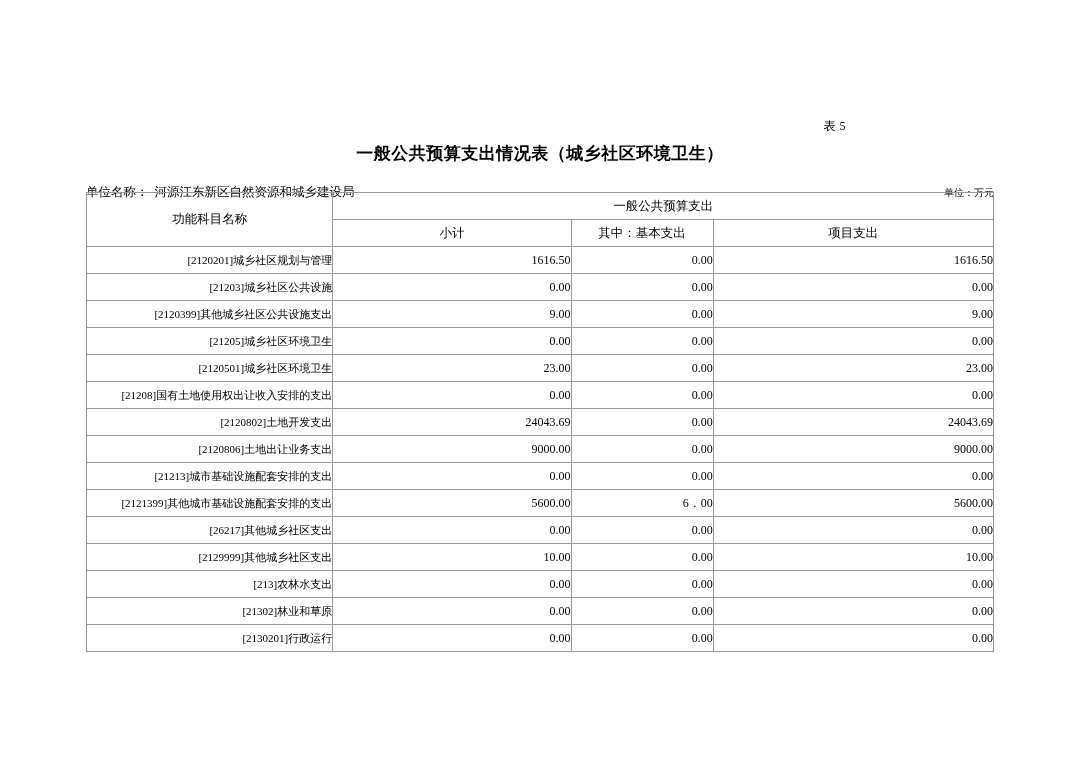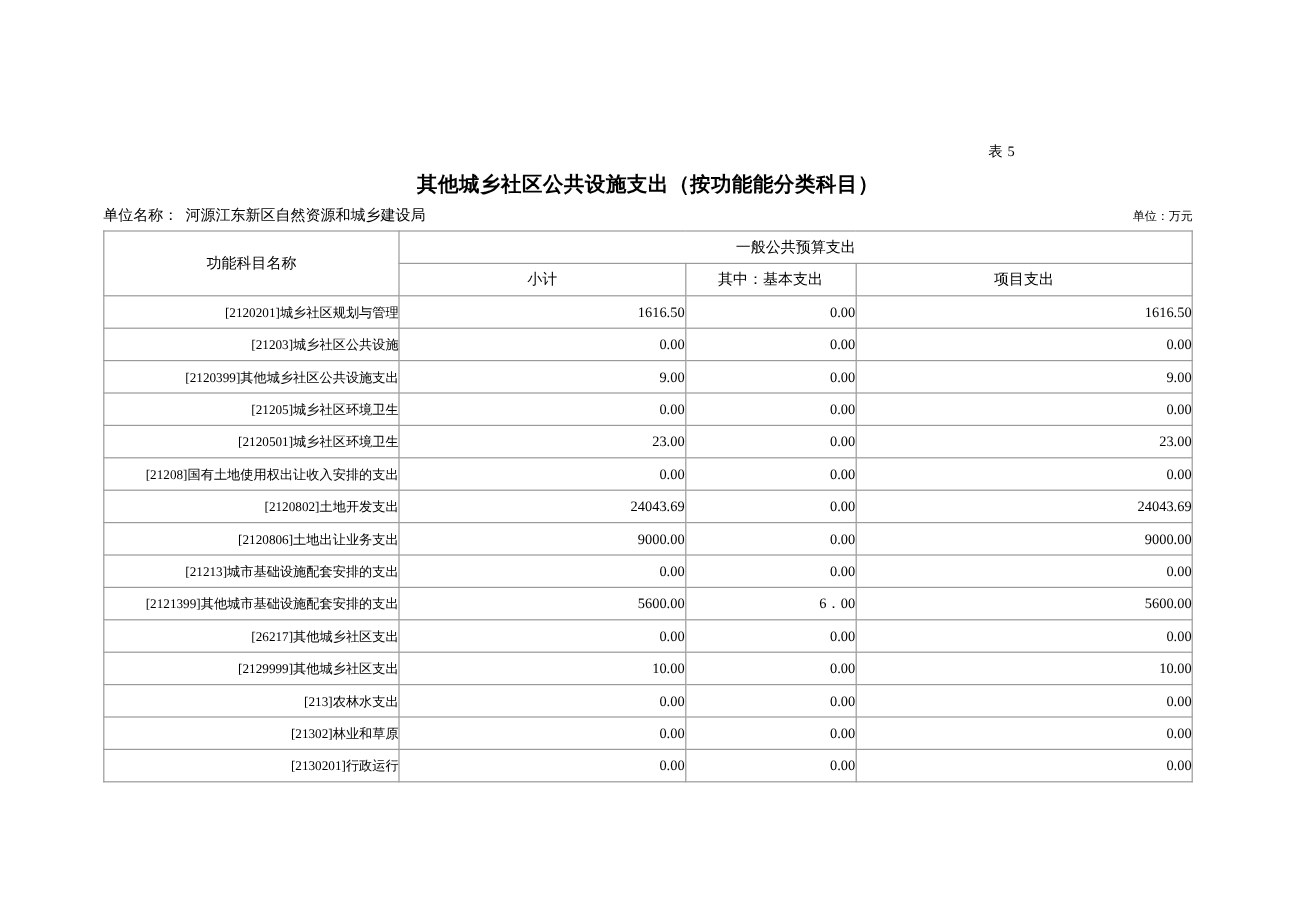--- a/index.html
+++ b/index.html
@@ -47,21 +47,21 @@
     justify-content: space-between;
     align-items: baseline;
     font-size: 12.5px;
   }
   .meta-left {
     display: flex;
     align-items: baseline;
     gap: 6px;
   }
   .meta-label { font-size: 12.5px; }
-  .meta-value { font-size: 12.5px; }
+  .meta-value { font-size: 12.5px; margin-top: 13px; }
   .meta-right { font-size: 10px; }
 
   table.budget {
     position: absolute;
     top: 192px;
     left: 86px;
     width: 908px;
     border-collapse: collapse;
     table-layout: fixed;
     font-size: 12px;
@@ -108,21 +108,21 @@
     margin-top: 45px;
   }
 </style>
 </head>
 <body>
 
 <div class="page">
 
   <div class="table-no">表 5</div>
 
-  <div class="doc-title">其他城乡社区公共设施支出（按功能能分类科目）</div>
+  <div class="doc-title">一般公共预算支出情况表（城乡社区环境卫生）</div>
 
   <div class="meta-row">
     <div class="meta-left">
       <span class="meta-label">单位名称：</span>
       <span class="meta-value">河源江东新区自然资源和城乡建设局</span>
     </div>
     <div class="meta-right">单位：万元</div>
   </div>
 
   <table class="budget">

